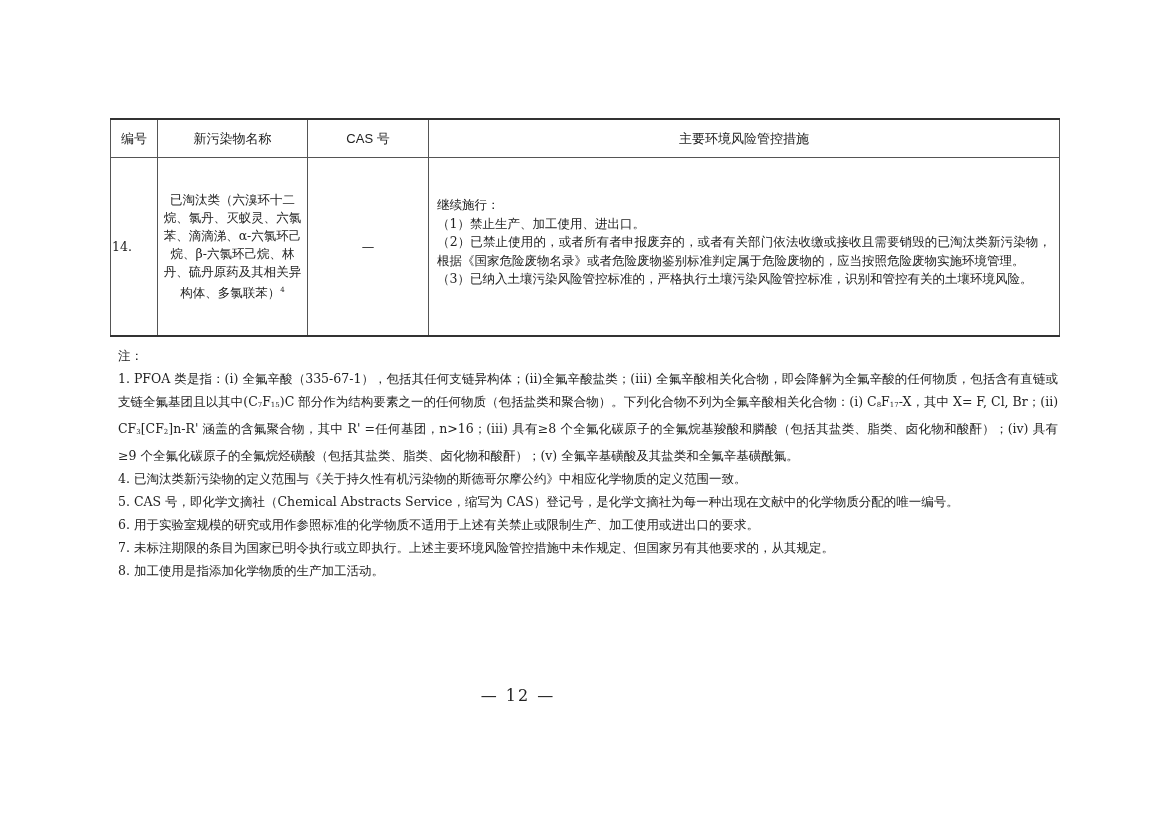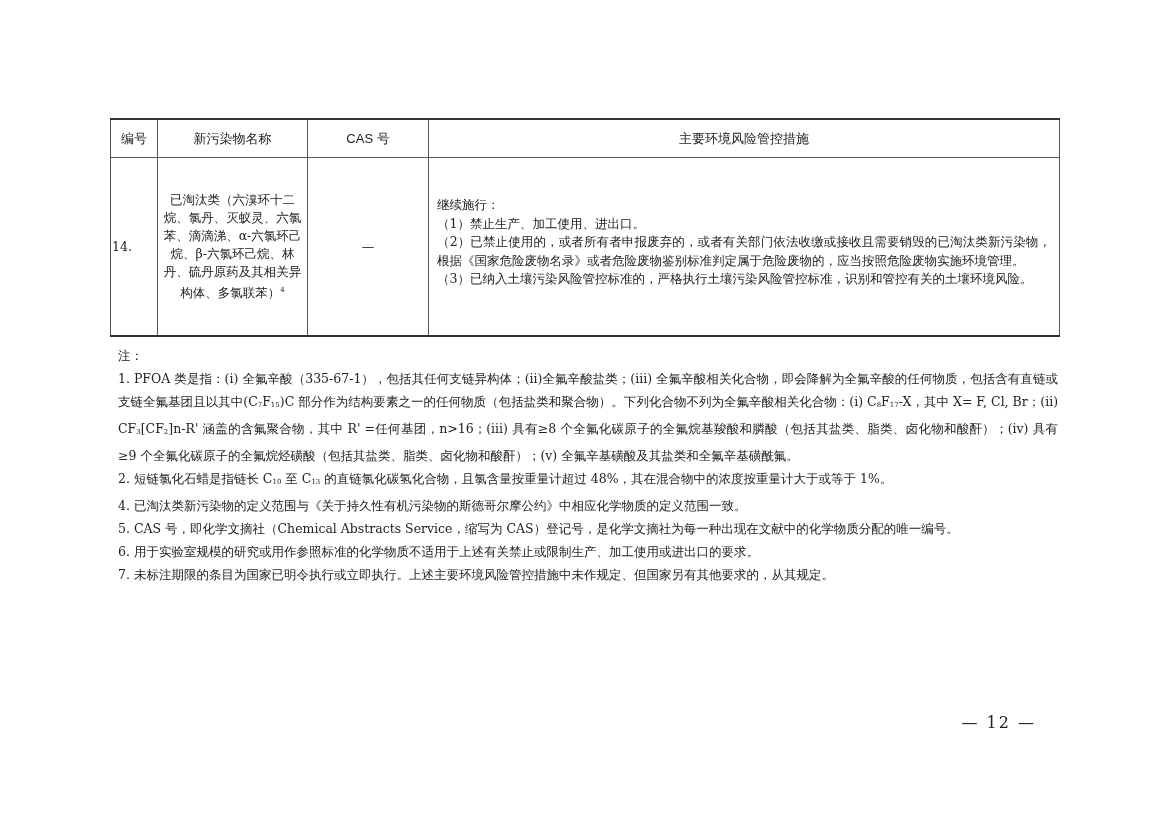--- a/index.html
+++ b/index.html
@@ -23,21 +23,21 @@
   td.cas { text-align: center; }
   td.measures { line-height: 18.5px; padding: 14px 8px 22px 8px; text-align: justify; }
   .sup { font-size: 7px; vertical-align: super; }
   .notes {
     position: absolute; left: 118px; top: 344px; width: 940px;
     font-size: 12.5px; line-height: 23px;
   }
   .notes p { margin: 0; text-align: justify; }
   sub { font-size: 7px; vertical-align: -1px; }
   .pagenum {
-    position: absolute; left: 0; top: 713px; width: 1036px; text-align: right;
+    position: absolute; left: 0; top: 686px; width: 1036px; text-align: center;
     font-size: 16px; letter-spacing: 2px;
   }
 </style>
 </head>
 <body>
 
 <div class="page">
 
   <table class="main">
     <colgroup>
@@ -65,21 +65,21 @@
           <div>（2）已禁止使用的，或者所有者申报废弃的，或者有关部门依法收缴或接收且需要销毁的已淘汰类新污染物，根据《国家危险废物名录》或者危险废物鉴别标准判定属于危险废物的，应当按照危险废物实施环境管理。</div>
           <div>（3）已纳入土壤污染风险管控标准的，严格执行土壤污染风险管控标准，识别和管控有关的土壤环境风险。</div>
         </td>
       </tr>
     </tbody>
   </table>
 
   <div class="notes">
     <p>注：</p>
     <p><span>1. PFOA 类是指：(i) 全氟辛酸（335-67-1），包括其任何支链异构体；(ii)全氟辛酸盐类；(iii) 全氟辛酸相关化合物，即会降解为全氟辛酸的任何物质，包括含有直链或支链全氟基团且以其中(C</span><sub>7</sub><span>F</span><sub>15</sub><span>)C 部分作为结构要素之一的任何物质（包括盐类和聚合物）。下列化合物不列为全氟辛酸相关化合物：(i) C</span><sub>8</sub><span>F</span><sub>17</sub><span>-X，其中 X= F, Cl, Br；(ii) CF</span><sub>3</sub><span>[CF</span><sub>2</sub><span>]n-R' 涵盖的含氟聚合物，其中 R' =任何基团，n&gt;16；(iii) 具有≥8 个全氟化碳原子的全氟烷基羧酸和膦酸（包括其盐类、脂类、卤化物和酸酐）；(iv) 具有≥9 个全氟化碳原子的全氟烷烃磺酸（包括其盐类、脂类、卤化物和酸酐）；(v) 全氟辛基磺酸及其盐类和全氟辛基磺酰氟。</span></p>
-    <p><span>2. 短链氯化石蜡是指链长 C</span><sub>10</sub><span> 至 C</span><sub>13</sub><span> 的直链氯化碳氢化合物，且氯含量按重量计超过 48%，其在混合物中的浓度按重量计大于或等于 1%。</span></p>
     <p>4. 已淘汰类新污染物的定义范围与《关于持久性有机污染物的斯德哥尔摩公约》中相应化学物质的定义范围一致。</p>
     <p>5. CAS 号，即化学文摘社（Chemical Abstracts Service，缩写为 CAS）登记号，是化学文摘社为每一种出现在文献中的化学物质分配的唯一编号。</p>
     <p>6. 用于实验室规模的研究或用作参照标准的化学物质不适用于上述有关禁止或限制生产、加工使用或进出口的要求。</p>
     <p>7. 未标注期限的条目为国家已明令执行或立即执行。上述主要环境风险管控措施中未作规定、但国家另有其他要求的，从其规定。</p>
+    <p>8. 加工使用是指添加化学物质的生产加工活动。</p>
   </div>
 
   <div class="pagenum">— 12 —</div>
 </div>
 
 </body></html>

